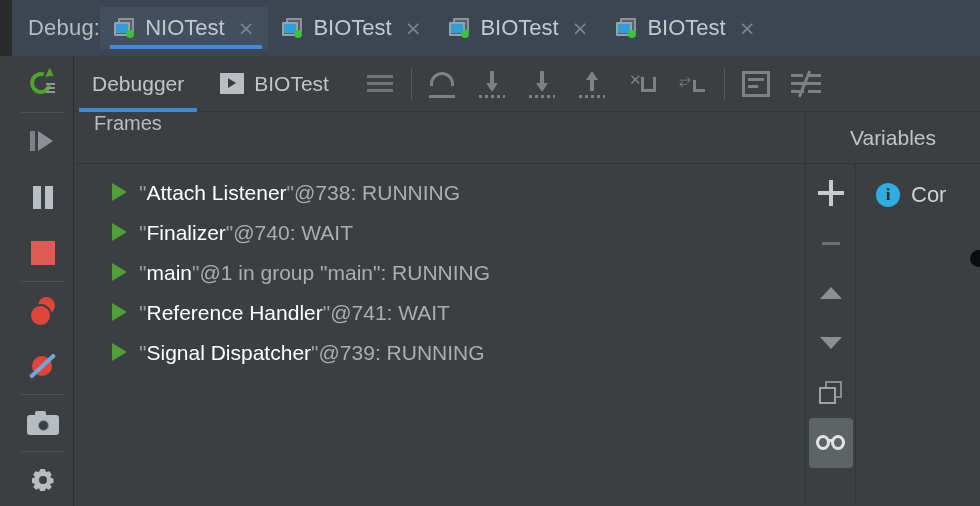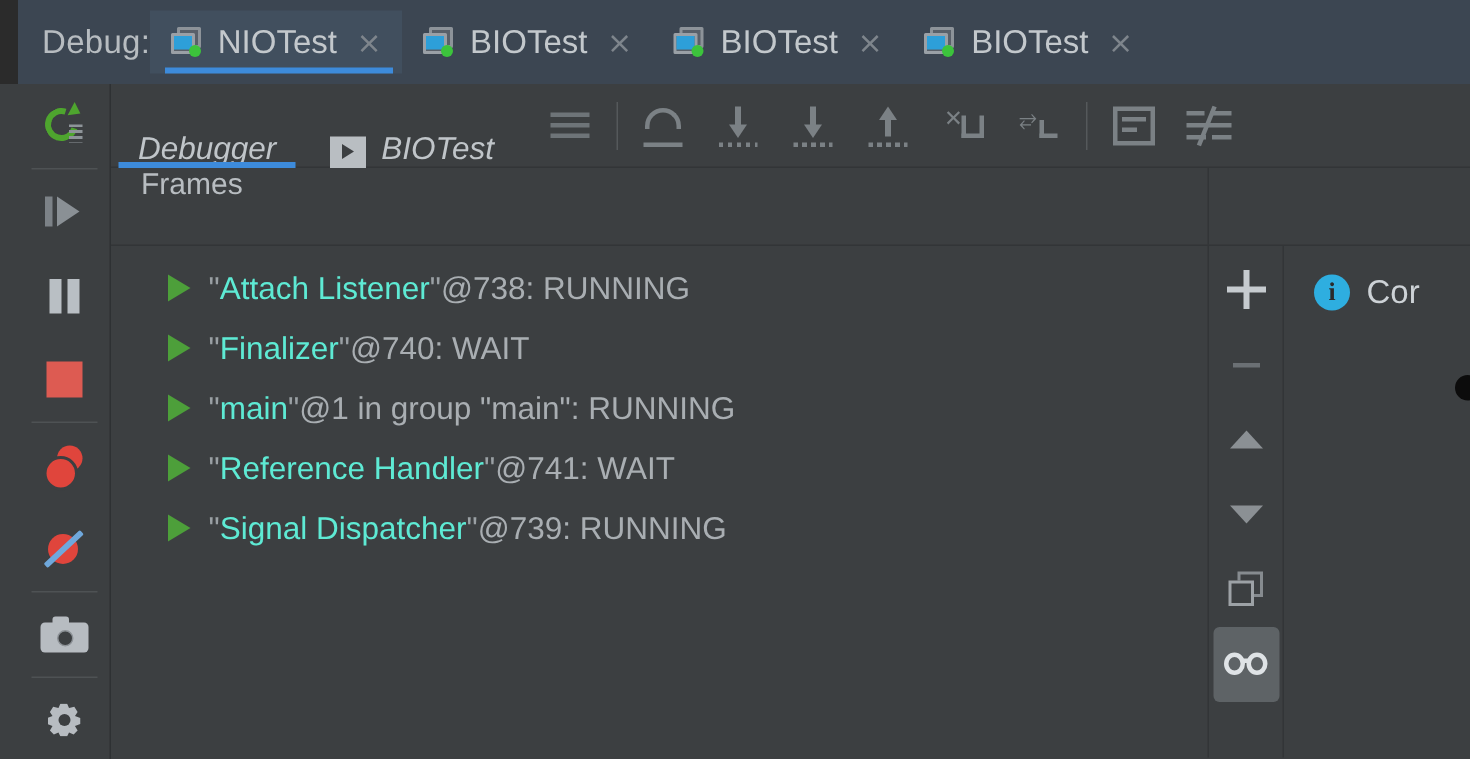--- a/index.html
+++ b/index.html
@@ -294,24 +294,23 @@
     height: 56px;
     display: flex;
     align-items: center;
     border-bottom: 1px solid #323537;
     box-sizing: border-box;
   }
   .ttab {
     position: relative;
     height: 56px;
     display: flex;
-    align-items: flex-end;
+    align-items: center;
     padding: 0 18px;
     box-sizing: border-box;
-    font-style: italic;
   }
   .ttab .ttab-label {
     color: #c0c5c9;
     font-size: 21px;
     white-space: nowrap;
   }
   .ttab .ttab-under {
     position: absolute;
     left: 5px; right: 5px; bottom: 0;
     height: 4px;
@@ -525,21 +524,21 @@
     border-top: 9px solid transparent;
     border-bottom: 9px solid transparent;
     margin-right: 12px;
     flex: none;
   }
   .thread-text {
     font-size: 21px;
     line-height: 1;
   }
   .thread-text .q { color: #9aa0a4; }
-  .thread-text .nm { color: #5eead4; }
+  .thread-text .nm { color: #ffffff; }
   .thread-text .rest { color: #a9aeb2; }
 
   .vars-pane {
     flex: 1;
     display: flex;
     position: relative;
     background: #3c3f41;
   }
   .vars-toolbar {
     width: 50px;
@@ -849,20 +848,23 @@
       </div>
     </div>
 
     <div class="midrow">
       <div class="midleft">
         <div class="subtab">
           <div class="subtab-label">Frames</div>
 
         </div>
       </div>
+      <div class="midright">
+        <div class="vars-title">Variables</div>
+      </div>
     </div>
 
     <div class="panes">
 
       <div class="threads-pane">
         <div class="thread-row">
           <div class="play"></div>
           <div class="thread-text"><span class="q">"</span><span class="nm">Attach Listener</span><span class="q">"</span><span class="rest">@738: RUNNING</span></div>
         </div>
         <div class="thread-row">

